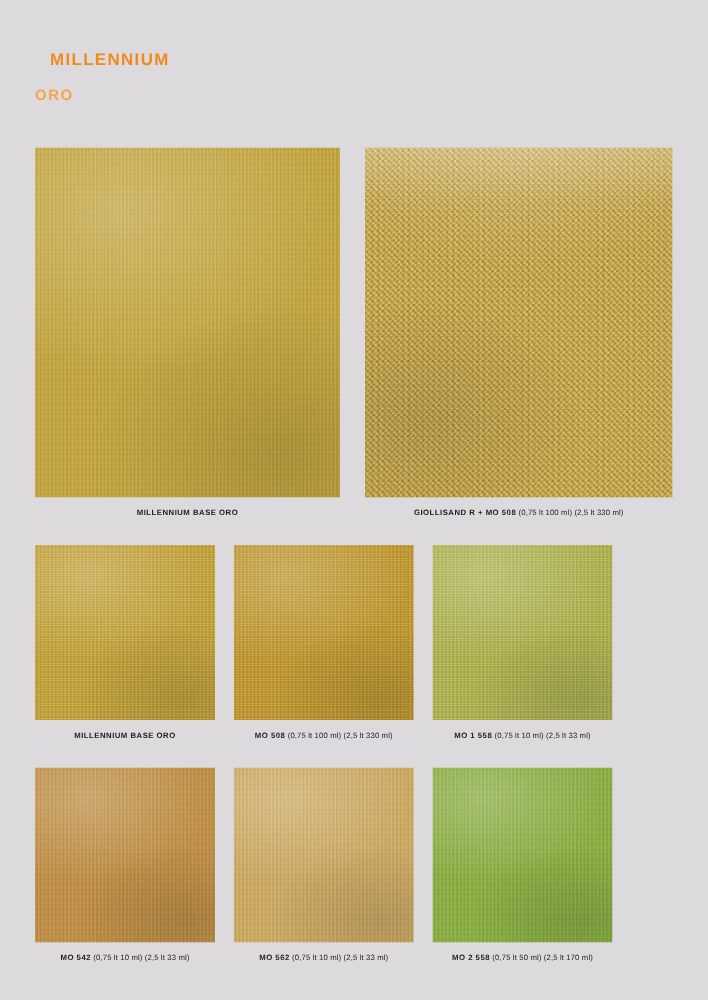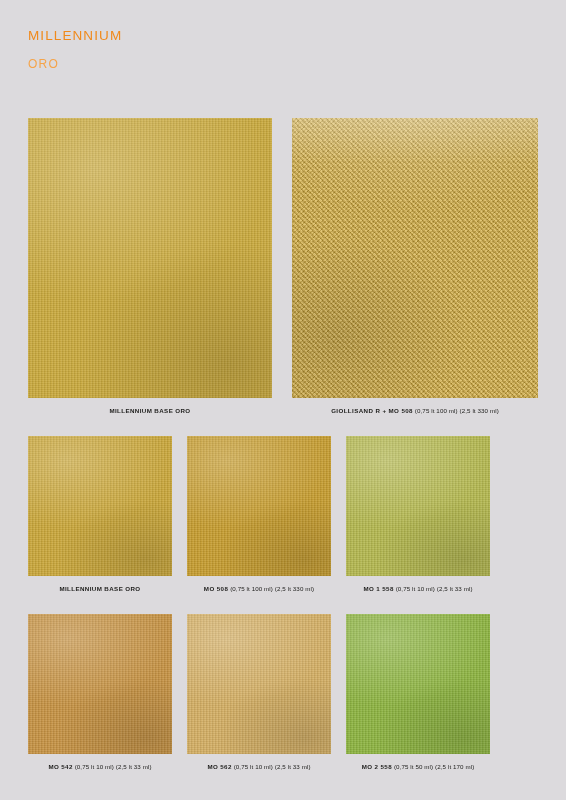--- a/index.html
+++ b/index.html
@@ -17,29 +17,29 @@
   }
 
   
   .page-header {
     position: absolute;
     left: 28px;
     top: 28px;
   }
   .brand-title {
     font-size: 13.5px;
-    font-weight: normal;
+    font-weight: bold;
     letter-spacing: 1.1px;
     color: #f08a1c;
     line-height: 15px;
-    margin: 0;
+    margin: 12px;
   }
   .brand-subtitle {
     font-size: 12px;
-    font-weight: normal;
+    font-weight: bold;
     letter-spacing: 1.2px;
     color: #f5a44a;
     line-height: 14px;
     margin: 14px 0 0 0;
   }
 
   
   .sheet {
     position: absolute;
     left: 0;

